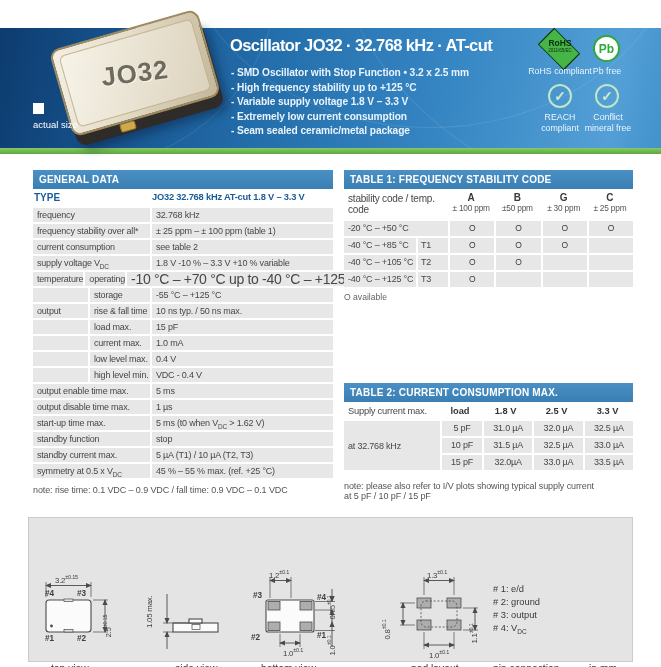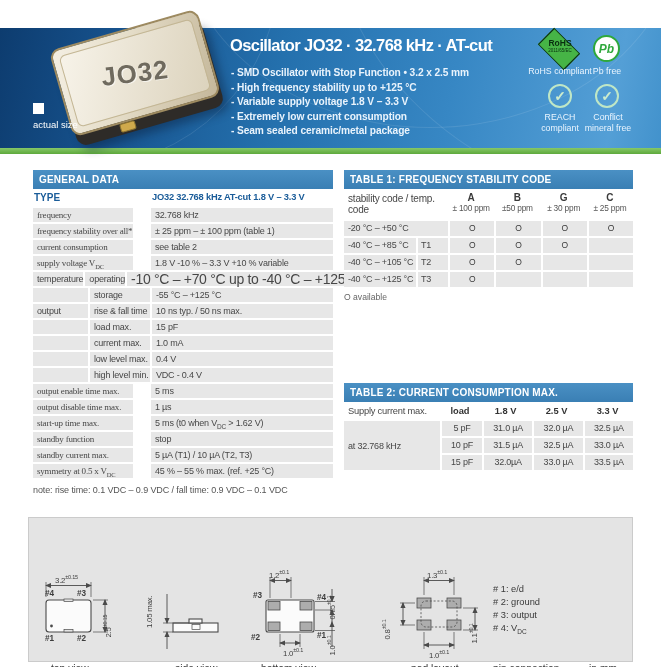--- a/index.html
+++ b/index.html
@@ -40,38 +40,38 @@
 
   
   .badge-caption { position:absolute; color:#eaf5ff; font-size:8.8px; text-align:center; line-height:10.5px; }
   .rohs-diamond { position:absolute; left:543px; top:33px; width:32px; height:32px;
     background:#46b446; border:1.5px solid #0c2f14; transform:rotate(45deg) scale(1.15,0.72); }
   .rohs-text { position:absolute; left:536px; top:39px; width:48px; text-align:center; color:#08300f; }
   .rohs-text .l1 { font-size:8.5px; font-weight:bold; line-height:9px; }
   .rohs-text .l2 { font-size:4.5px; line-height:5px; }
   .pb-circle { position:absolute; left:593px; top:35px; width:27px; height:27px; border-radius:50%;
     background:#ffffff; border:2.5px solid #2fa83c; color:#2fa83c; font-weight:bold; font-size:12px;
-    display:flex; align-items:center; justify-content:center;font-style:italic; }
+    display:flex; align-items:center; justify-content:center; }
   .check-circle { position:absolute; width:24px; height:24px; border-radius:50%;
     border:2px solid #bfe7c6; color:#cdeccd; font-size:14px; font-weight:bold;
     display:flex; align-items:center; justify-content:center; background:transparent; }
 
   
   .secbar { height:19px; background:linear-gradient(#4a90c4,#3a7fb4); color:#ffffff; font-size:10px;
     font-weight:bold; line-height:19px; padding-left:6px; letter-spacing:0.2px; }
   .cell { background:#e7e7e7; height:14px; line-height:14.5px; padding-left:4px; color:#474747;
     font-size:9px; letter-spacing:-0.2px; white-space:nowrap; overflow:visible; }
 
   
   #general { position:absolute; left:33px; top:170px; width:300px; }
   .type-row { display:flex; height:17px; align-items:center; border-bottom:1px solid #fff; }
   .type-row .tl { width:119px; color:#1a5c99; font-weight:bold; font-size:10px; padding-left:1px; }
   .type-row .tv { flex:1; color:#1a5c99; font-weight:bold; font-size:9.3px; letter-spacing:-0.2px; white-space:nowrap; }
   .gdr { display:flex; margin-top:2px; }
-  .gdr .lab { width:100px; margin-right:18px;font-family:Liberation Serif, serif; }
+  .gdr .lab { width:117px; margin-right:2px; }
   .gdr .g1 { width:55px; margin-right:2px; }
   .gdr .g2 { width:60px; margin-right:2px; }
   .gdr .val { flex:1; }
   .val.xs { font-size:14px; letter-spacing:-0.3px; }
   sub { font-size:6.5px; }
   .note { margin-top:7px; font-size:9px; color:#555555; letter-spacing:-0.1px; }
 
   
   #table1 { position:absolute; left:344px; top:170px; width:289px; }
   .t1-head { display:flex; background:#ffffff; height:30px; }
@@ -335,20 +335,24 @@
           <div class="cell va">33.0 µA</div>
         </div>
         <div class="t2r">
           <div class="cell ld">15 pF</div>
           <div class="cell va">32.0µA</div>
           <div class="cell va">33.0 µA</div>
           <div class="cell va">33.5 µA</div>
         </div>
       </div>
     </div>
+    <div class="note" style="margin-top:11px;">
+      <div>note: please also refer to I/V plots showing typical supply current</div>
+      <div>at 5 pF / 10 pF / 15 pF</div>
+    </div>
   </div>
 
   <div id="dimensions">
     <div class="draw-area">
 
       <svg width="605" height="126" viewBox="0 0 605 126">
         <defs>
           <marker id="ahE" markerWidth="7" markerHeight="6" refX="6" refY="3" orient="auto-start-reverse">
             <path d="M0,0 L7,3 L0,6 z" fill="#4a4a4a"></path>
           </marker>

